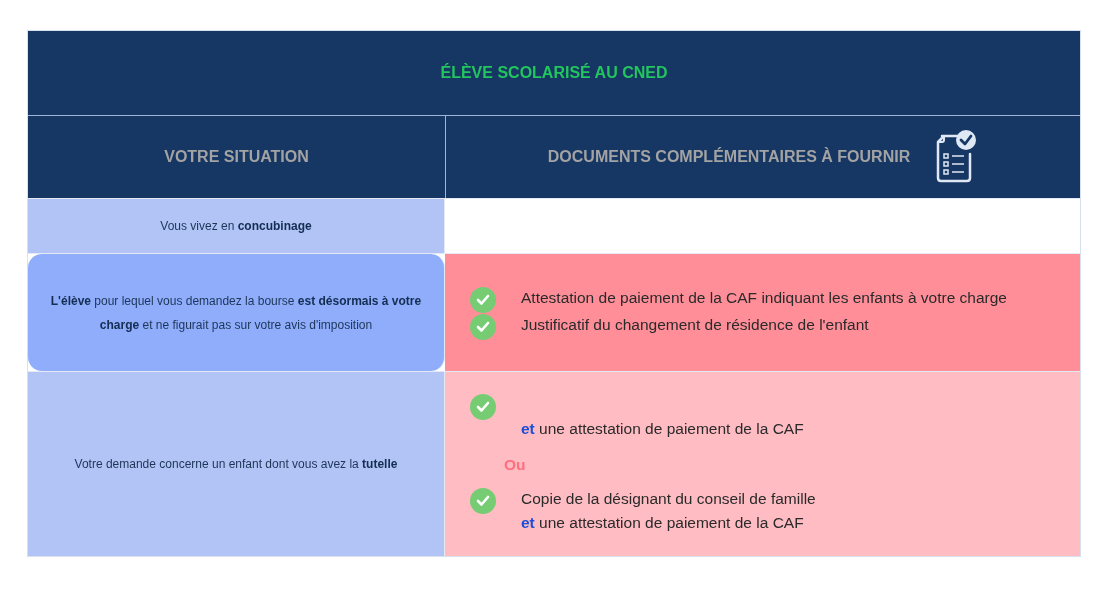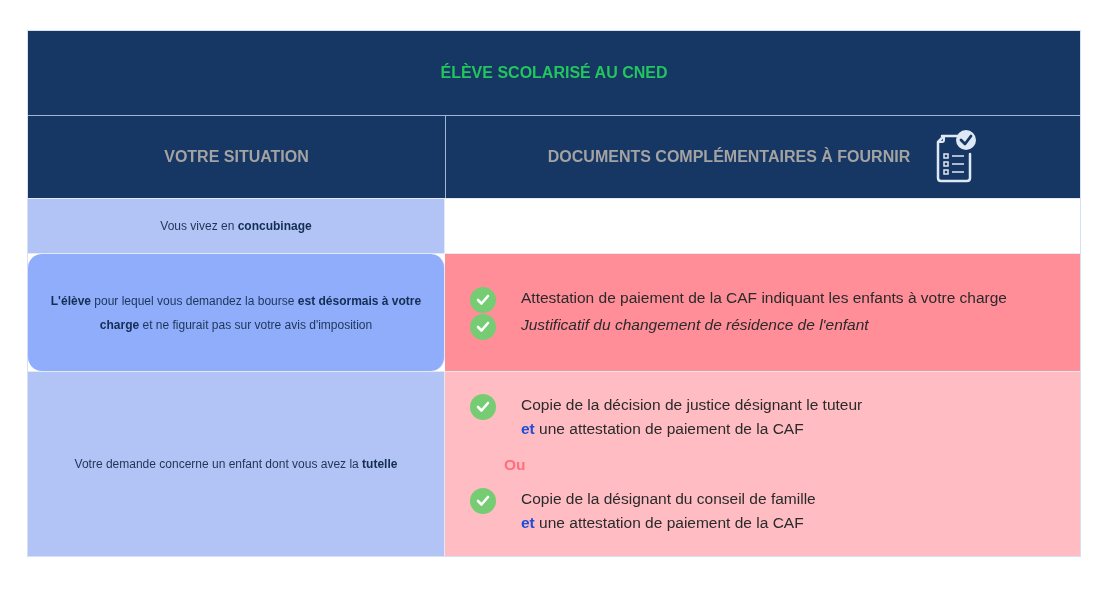--- a/index.html
+++ b/index.html
@@ -58,21 +58,21 @@
     </div>
     <div class="cell-right" style="background:#ff8e99;">
       <div class="item" style="padding-right:60px;text-align:center;">
         <span class="check">
             <svg width="14" height="12" viewBox="0 0 14 12">
               <path d="M2 6 L5.5 9.5 L12 2" fill="none" stroke="#fff" stroke-width="2.6" stroke-linecap="round" stroke-linejoin="round"></path>
             </svg>
           </span>
         <span>Attestation de paiement de la CAF indiquant les enfants à votre charge</span>
       </div>
-      <div class="item" style="font-style:italic;">
+      <div class="item" style="">
         <span class="check">
             <svg width="14" height="12" viewBox="0 0 14 12">
               <path d="M2 6 L5.5 9.5 L12 2" fill="none" stroke="#fff" stroke-width="2.6" stroke-linecap="round" stroke-linejoin="round"></path>
             </svg>
           </span>
         <span>Justificatif du changement de résidence de l'enfant</span>
       </div>
     </div>
   </div>
 
@@ -81,21 +81,21 @@
       <span><span>Votre demande concerne un enfant dont vous avez la </span><b>tutelle</b></span>
     </div>
     <div class="cell-right" style="background:#ffbcc3;">
       <div class="item">
         <span class="check">
             <svg width="14" height="12" viewBox="0 0 14 12">
               <path d="M2 6 L5.5 9.5 L12 2" fill="none" stroke="#fff" stroke-width="2.6" stroke-linecap="round" stroke-linejoin="round"></path>
             </svg>
           </span>
         <span>
-          <span>Copie de la décision de justice désignant le tuteur</span><br>
+          <br>
           <span class="et">et</span><span> une attestation de paiement de la CAF</span>
         </span>
       </div>
       <div class="ou" style="margin-top:12px;margin-bottom:10px;">Ou</div>
       <div class="item">
         <span class="check">
             <svg width="14" height="12" viewBox="0 0 14 12">
               <path d="M2 6 L5.5 9.5 L12 2" fill="none" stroke="#fff" stroke-width="2.6" stroke-linecap="round" stroke-linejoin="round"></path>
             </svg>
           </span>

